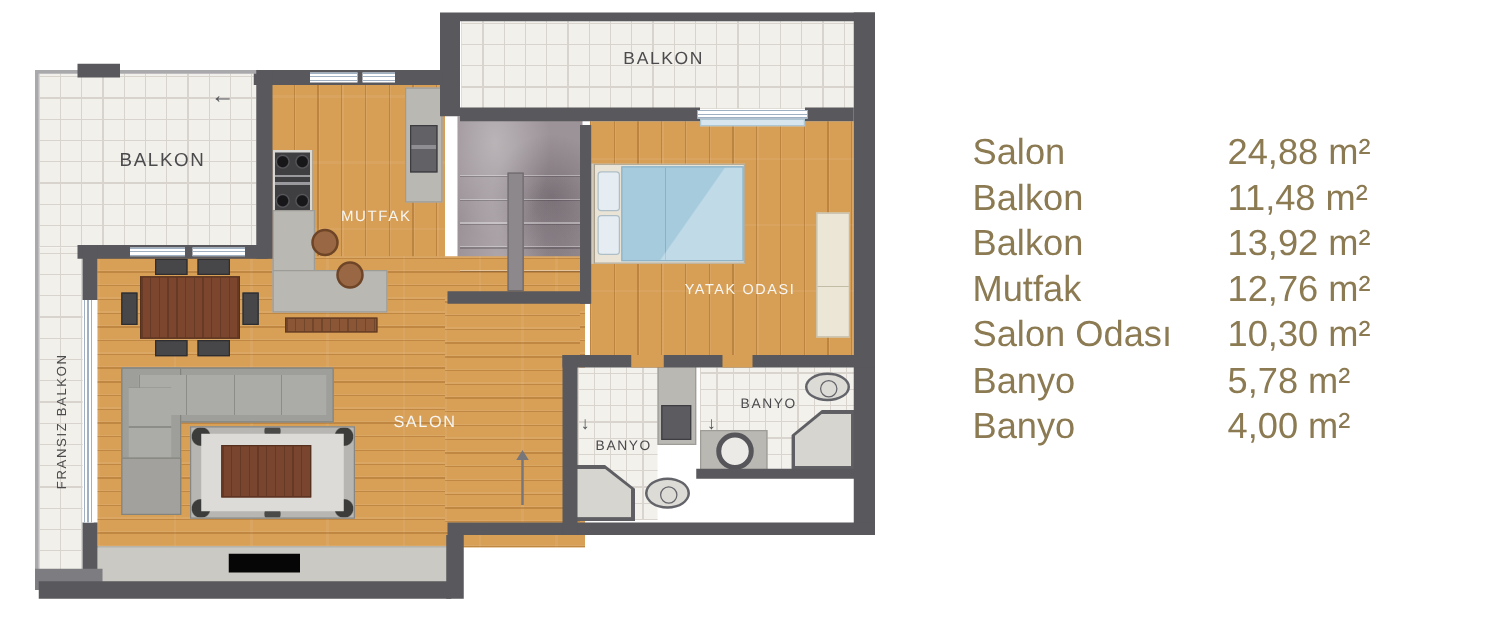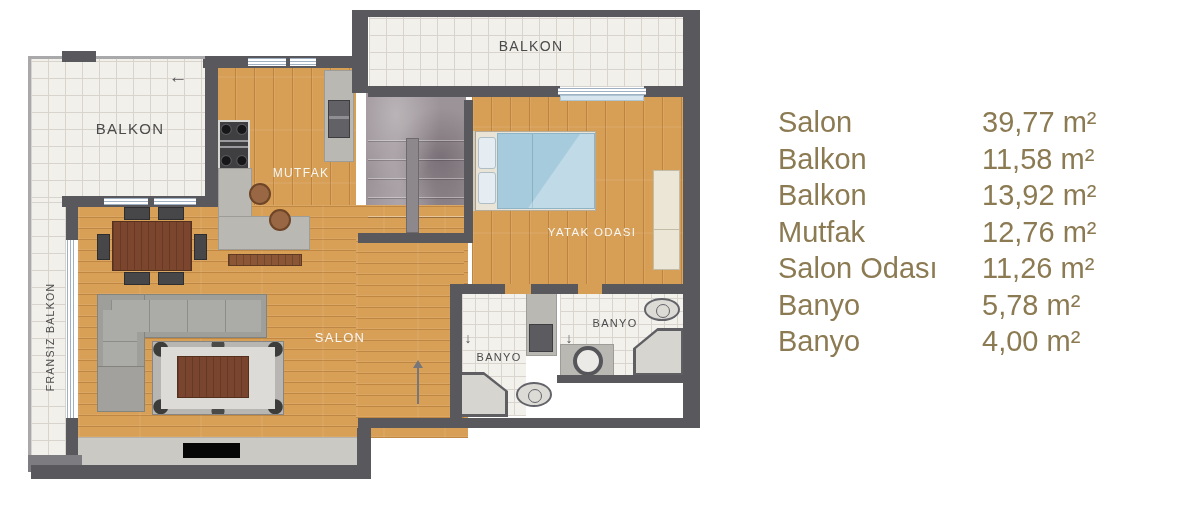--- a/index.html
+++ b/index.html
@@ -183,37 +183,37 @@
     <div class="a rlabel vert" style="left:50px;top:337px;font-size:10.5px;">FRANSIZ BALKON</div>
 
     <div class="a glyph" style="left:178px;top:77px;font-size:19px;">←</div>
     <div class="a glyph" style="left:468px;top:338px;font-size:14px;">↓</div>
     <div class="a glyph" style="left:569px;top:338px;font-size:14px;">↓</div>
   </div>
 
   <div class="legend">
     <div class="lrow">
       <span class="llabel">Salon</span>
-      <span class="lvalue">39,77 m²</span>
+      <span class="lvalue">24,88 m²</span>
     </div>
     <div class="lrow">
       <span class="llabel">Balkon</span>
-      <span class="lvalue">11,58 m²</span>
+      <span class="lvalue">11,48 m²</span>
     </div>
     <div class="lrow">
       <span class="llabel">Balkon</span>
       <span class="lvalue">13,92 m²</span>
     </div>
     <div class="lrow">
       <span class="llabel">Mutfak</span>
       <span class="lvalue">12,76 m²</span>
     </div>
     <div class="lrow">
       <span class="llabel">Salon Odası</span>
-      <span class="lvalue">11,26 m²</span>
+      <span class="lvalue">10,30 m²</span>
     </div>
     <div class="lrow">
       <span class="llabel">Banyo</span>
       <span class="lvalue">5,78 m²</span>
     </div>
     <div class="lrow">
       <span class="llabel">Banyo</span>
       <span class="lvalue">4,00 m²</span>
     </div>
   </div>

